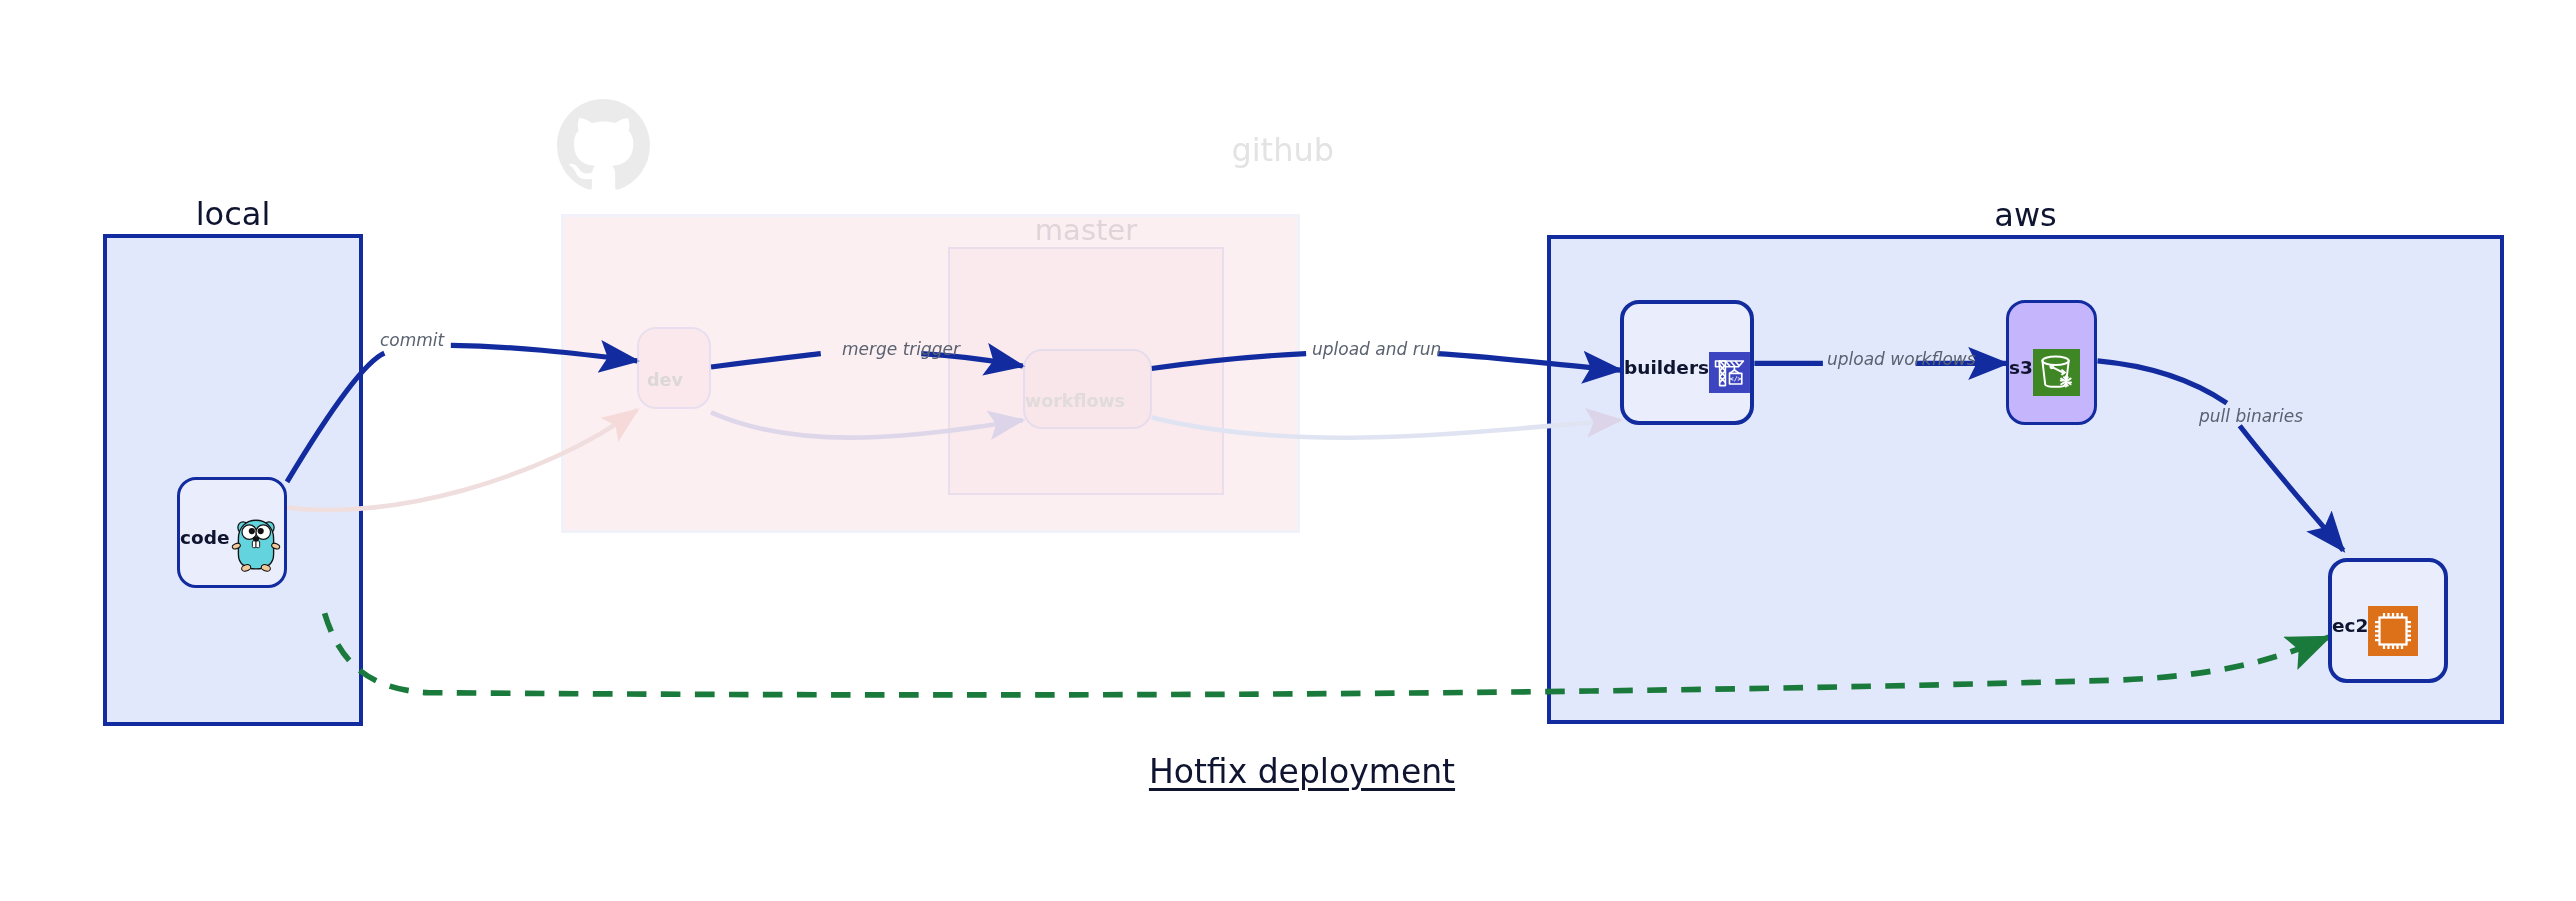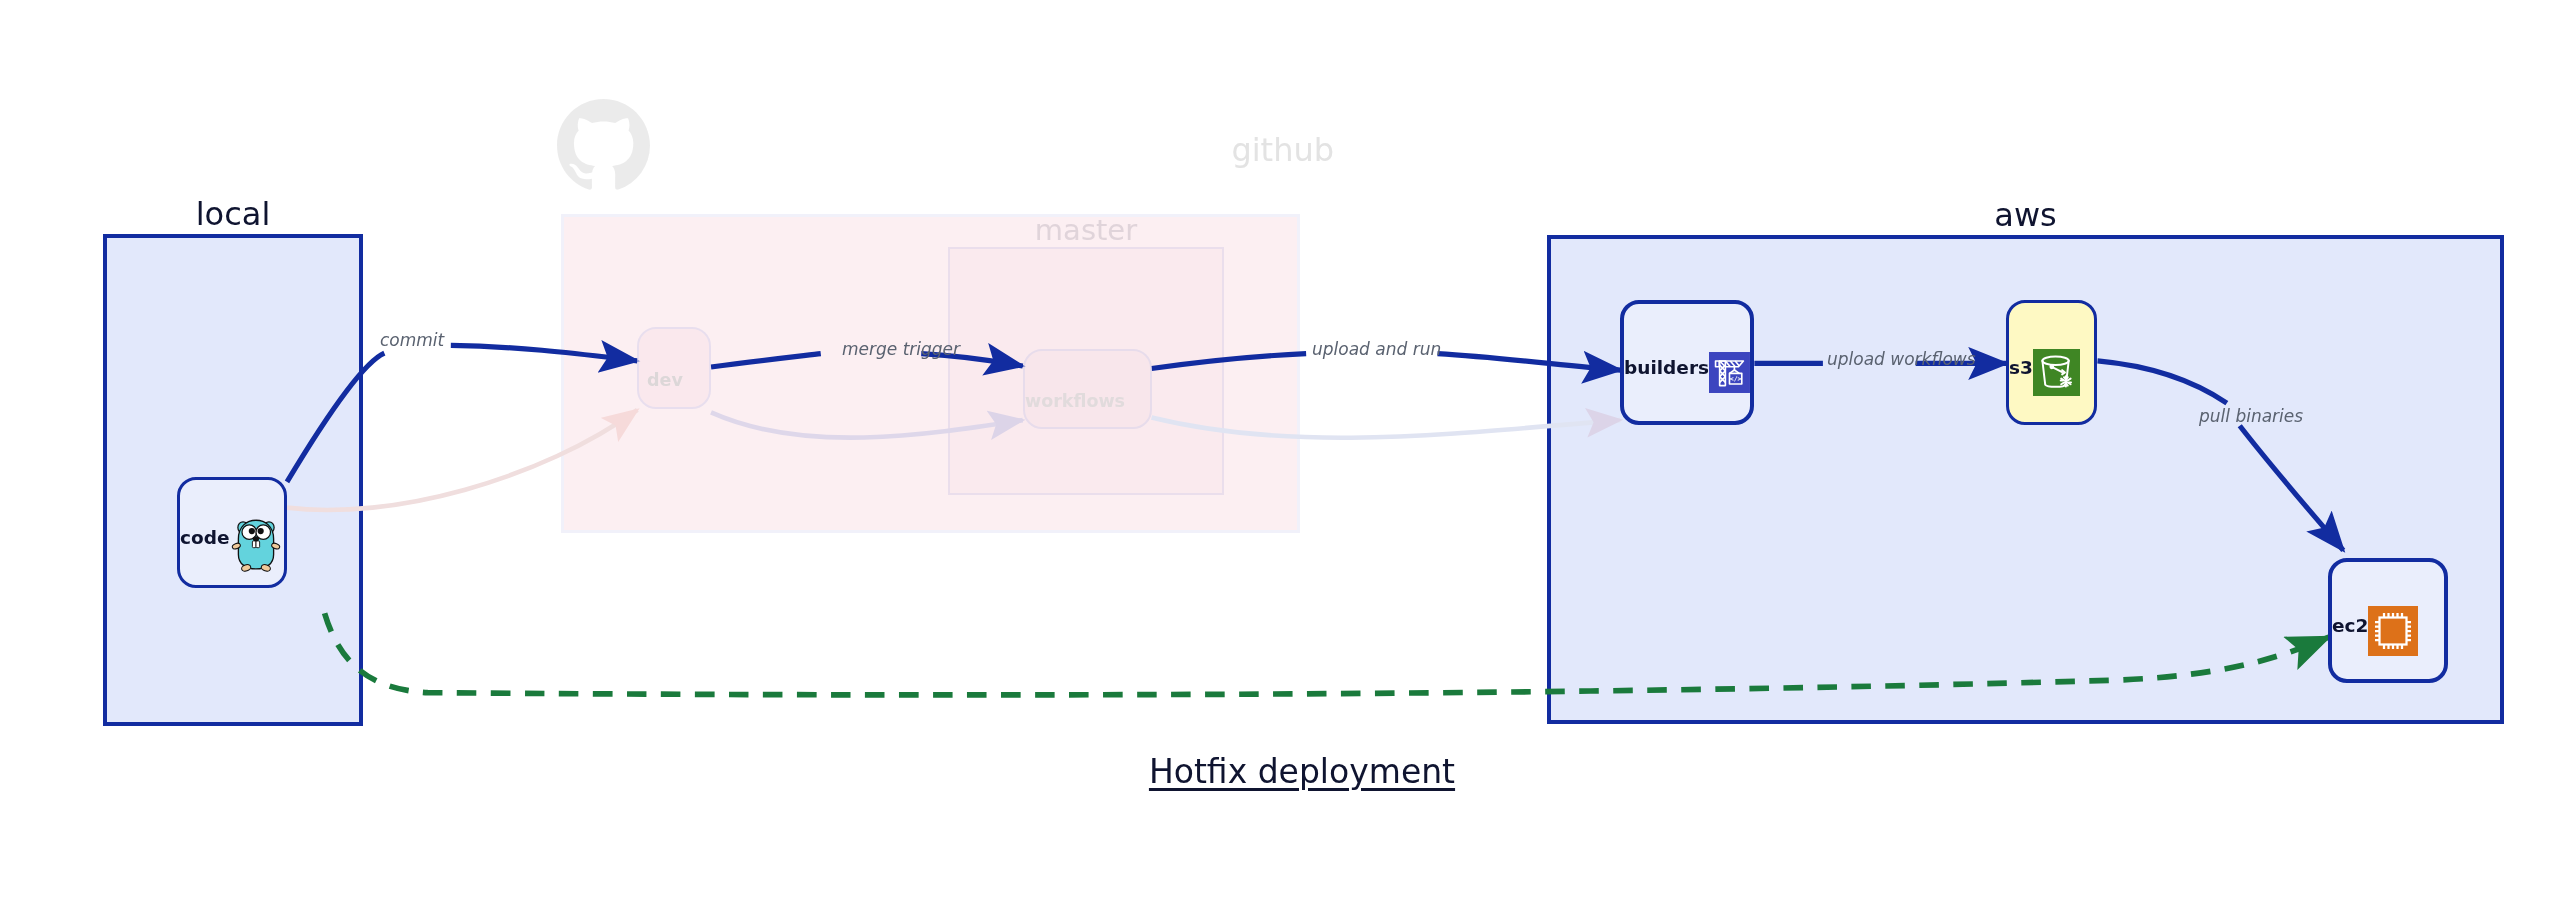--- a/index.html
+++ b/index.html
@@ -79,21 +79,21 @@
   #node-workflows .node-title{font-size:17.5px;color:#d2d2d2;}
 
   #node-builders{
     left:1620px;top:300px;width:134px;height:125px;
     background:#eaeefc;border:4.1px solid #122ca0;padding-top:11.3px;
   }
   #node-builders .node-title{font-size:18.5px;color:#0f1430;}
 
   #node-s3{
     left:2006px;top:300px;width:91px;height:125px;
-    background:#fef9c3;border:3.6px solid #122ca0;padding-top:11px;
+    background:#c4b5fd;border:3.6px solid #122ca0;padding-top:11px;
   }
   #node-s3 .node-title{font-size:18.5px;color:#0f1430;}
 
   #node-ec2{
     left:2328px;top:558px;width:120px;height:125px;
     background:#eaeefc;border:4.1px solid #122ca0;padding-top:11.3px;
   }
   #node-ec2 .node-title{font-size:18.5px;color:#0f1430;}
 
   .ico-box{margin-top:8.8px;}

